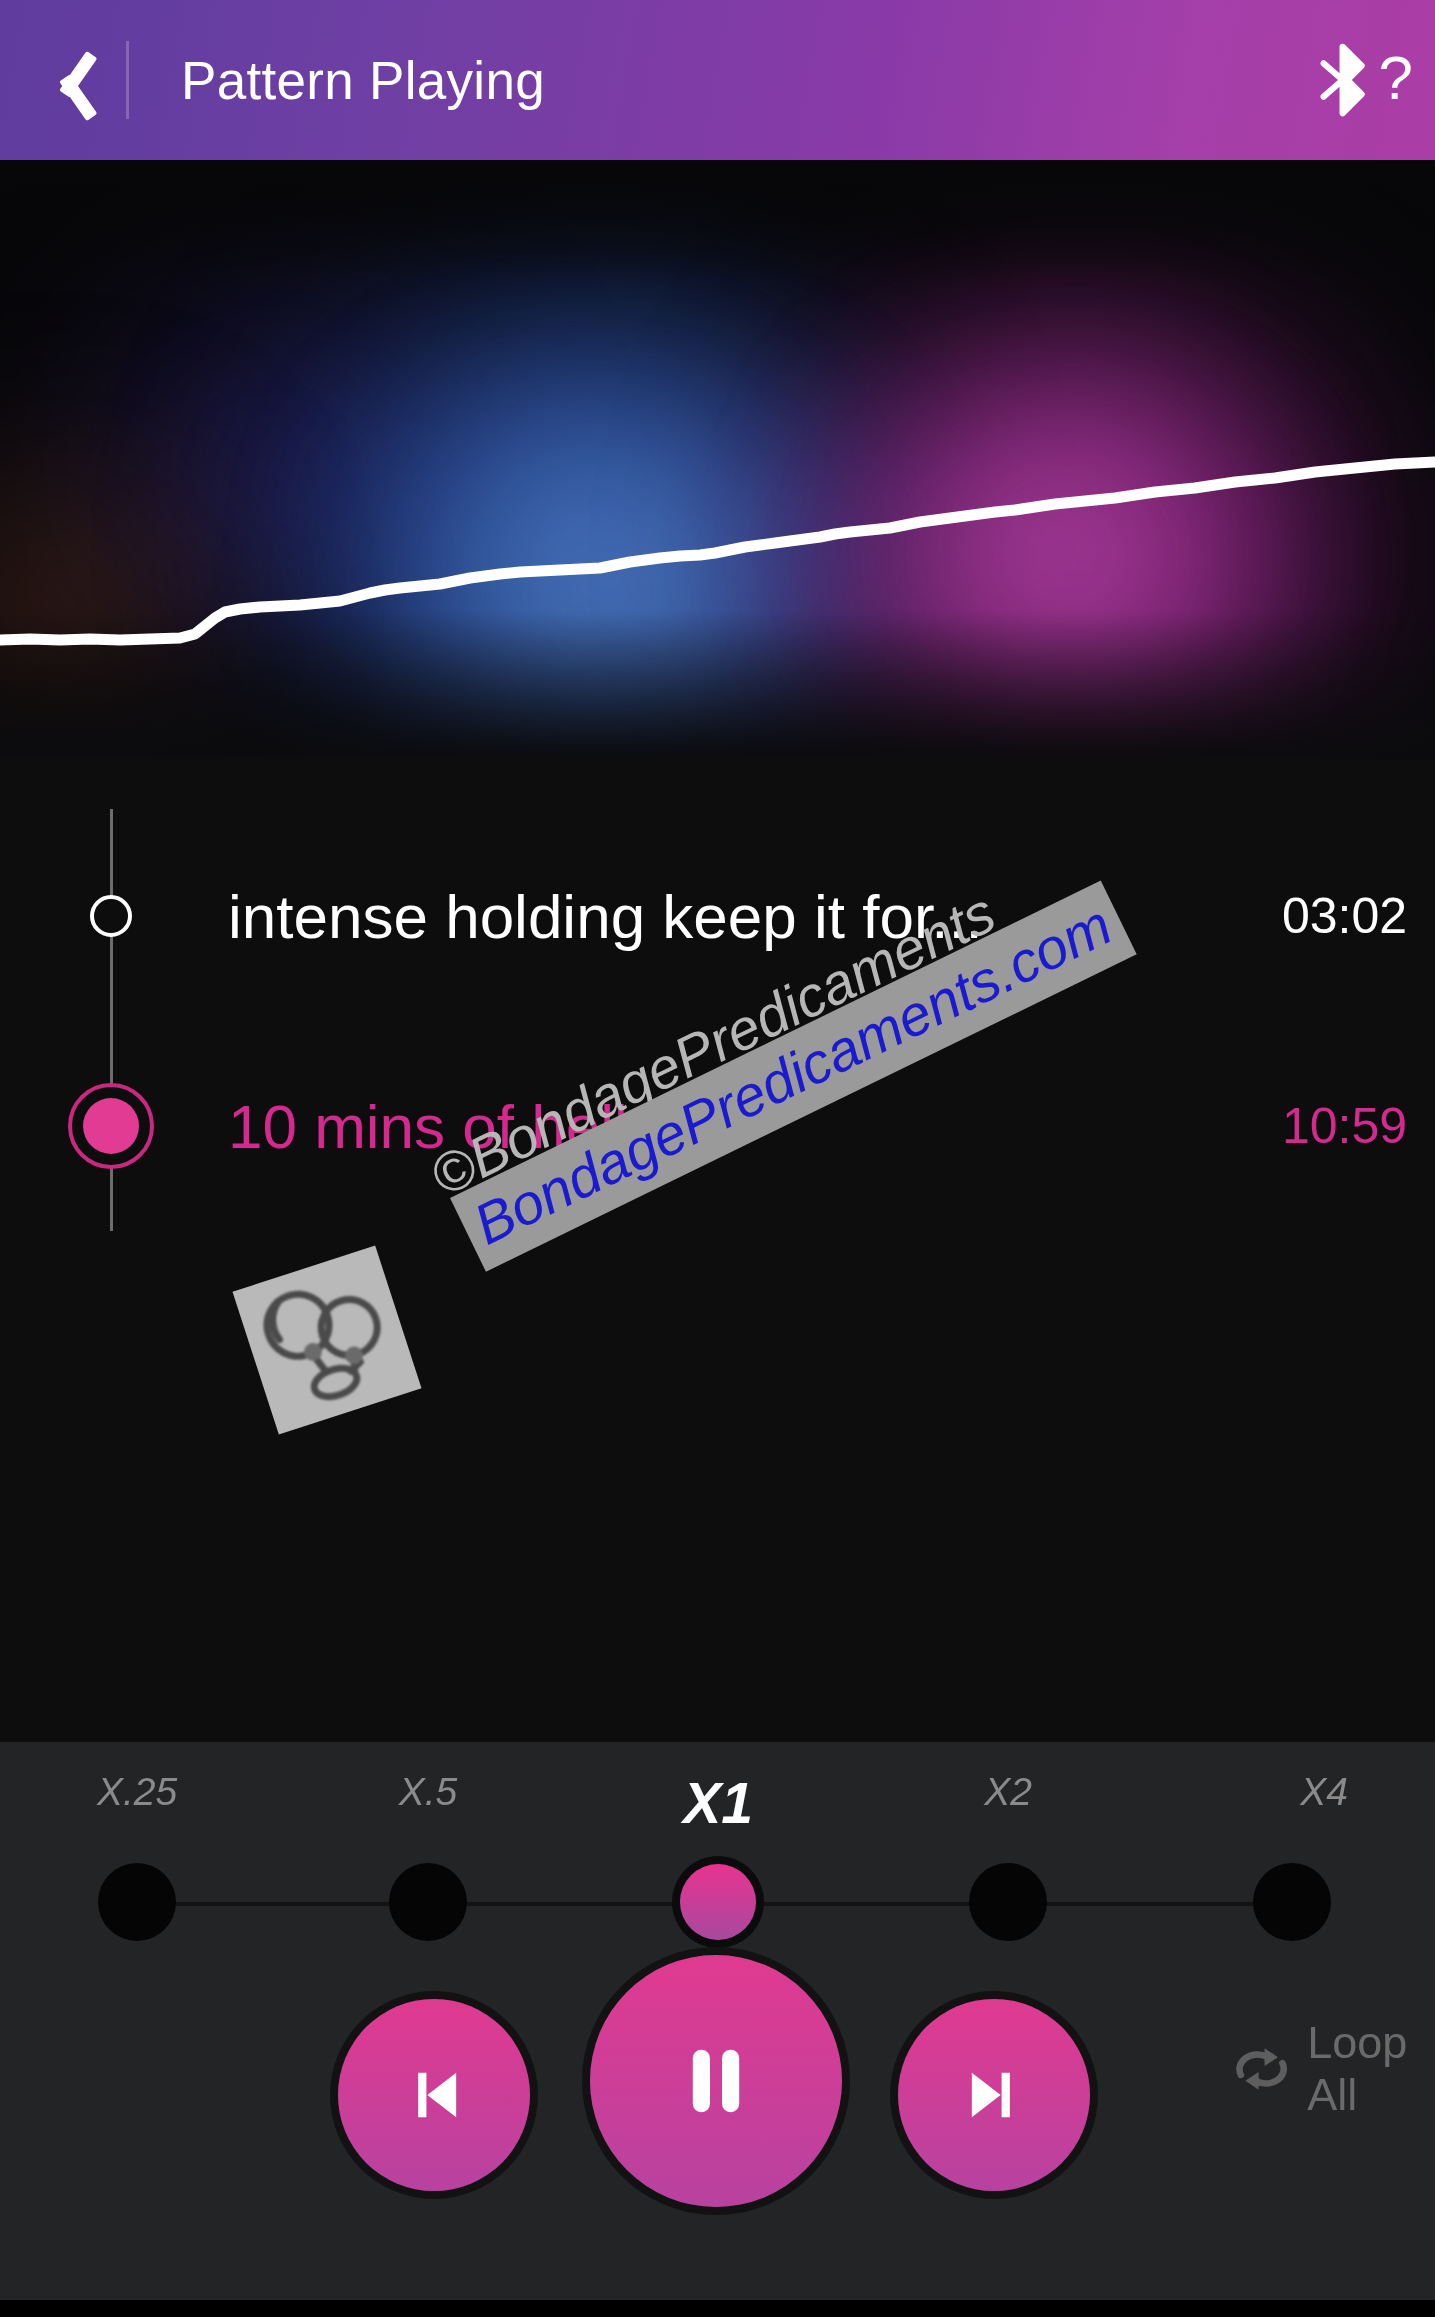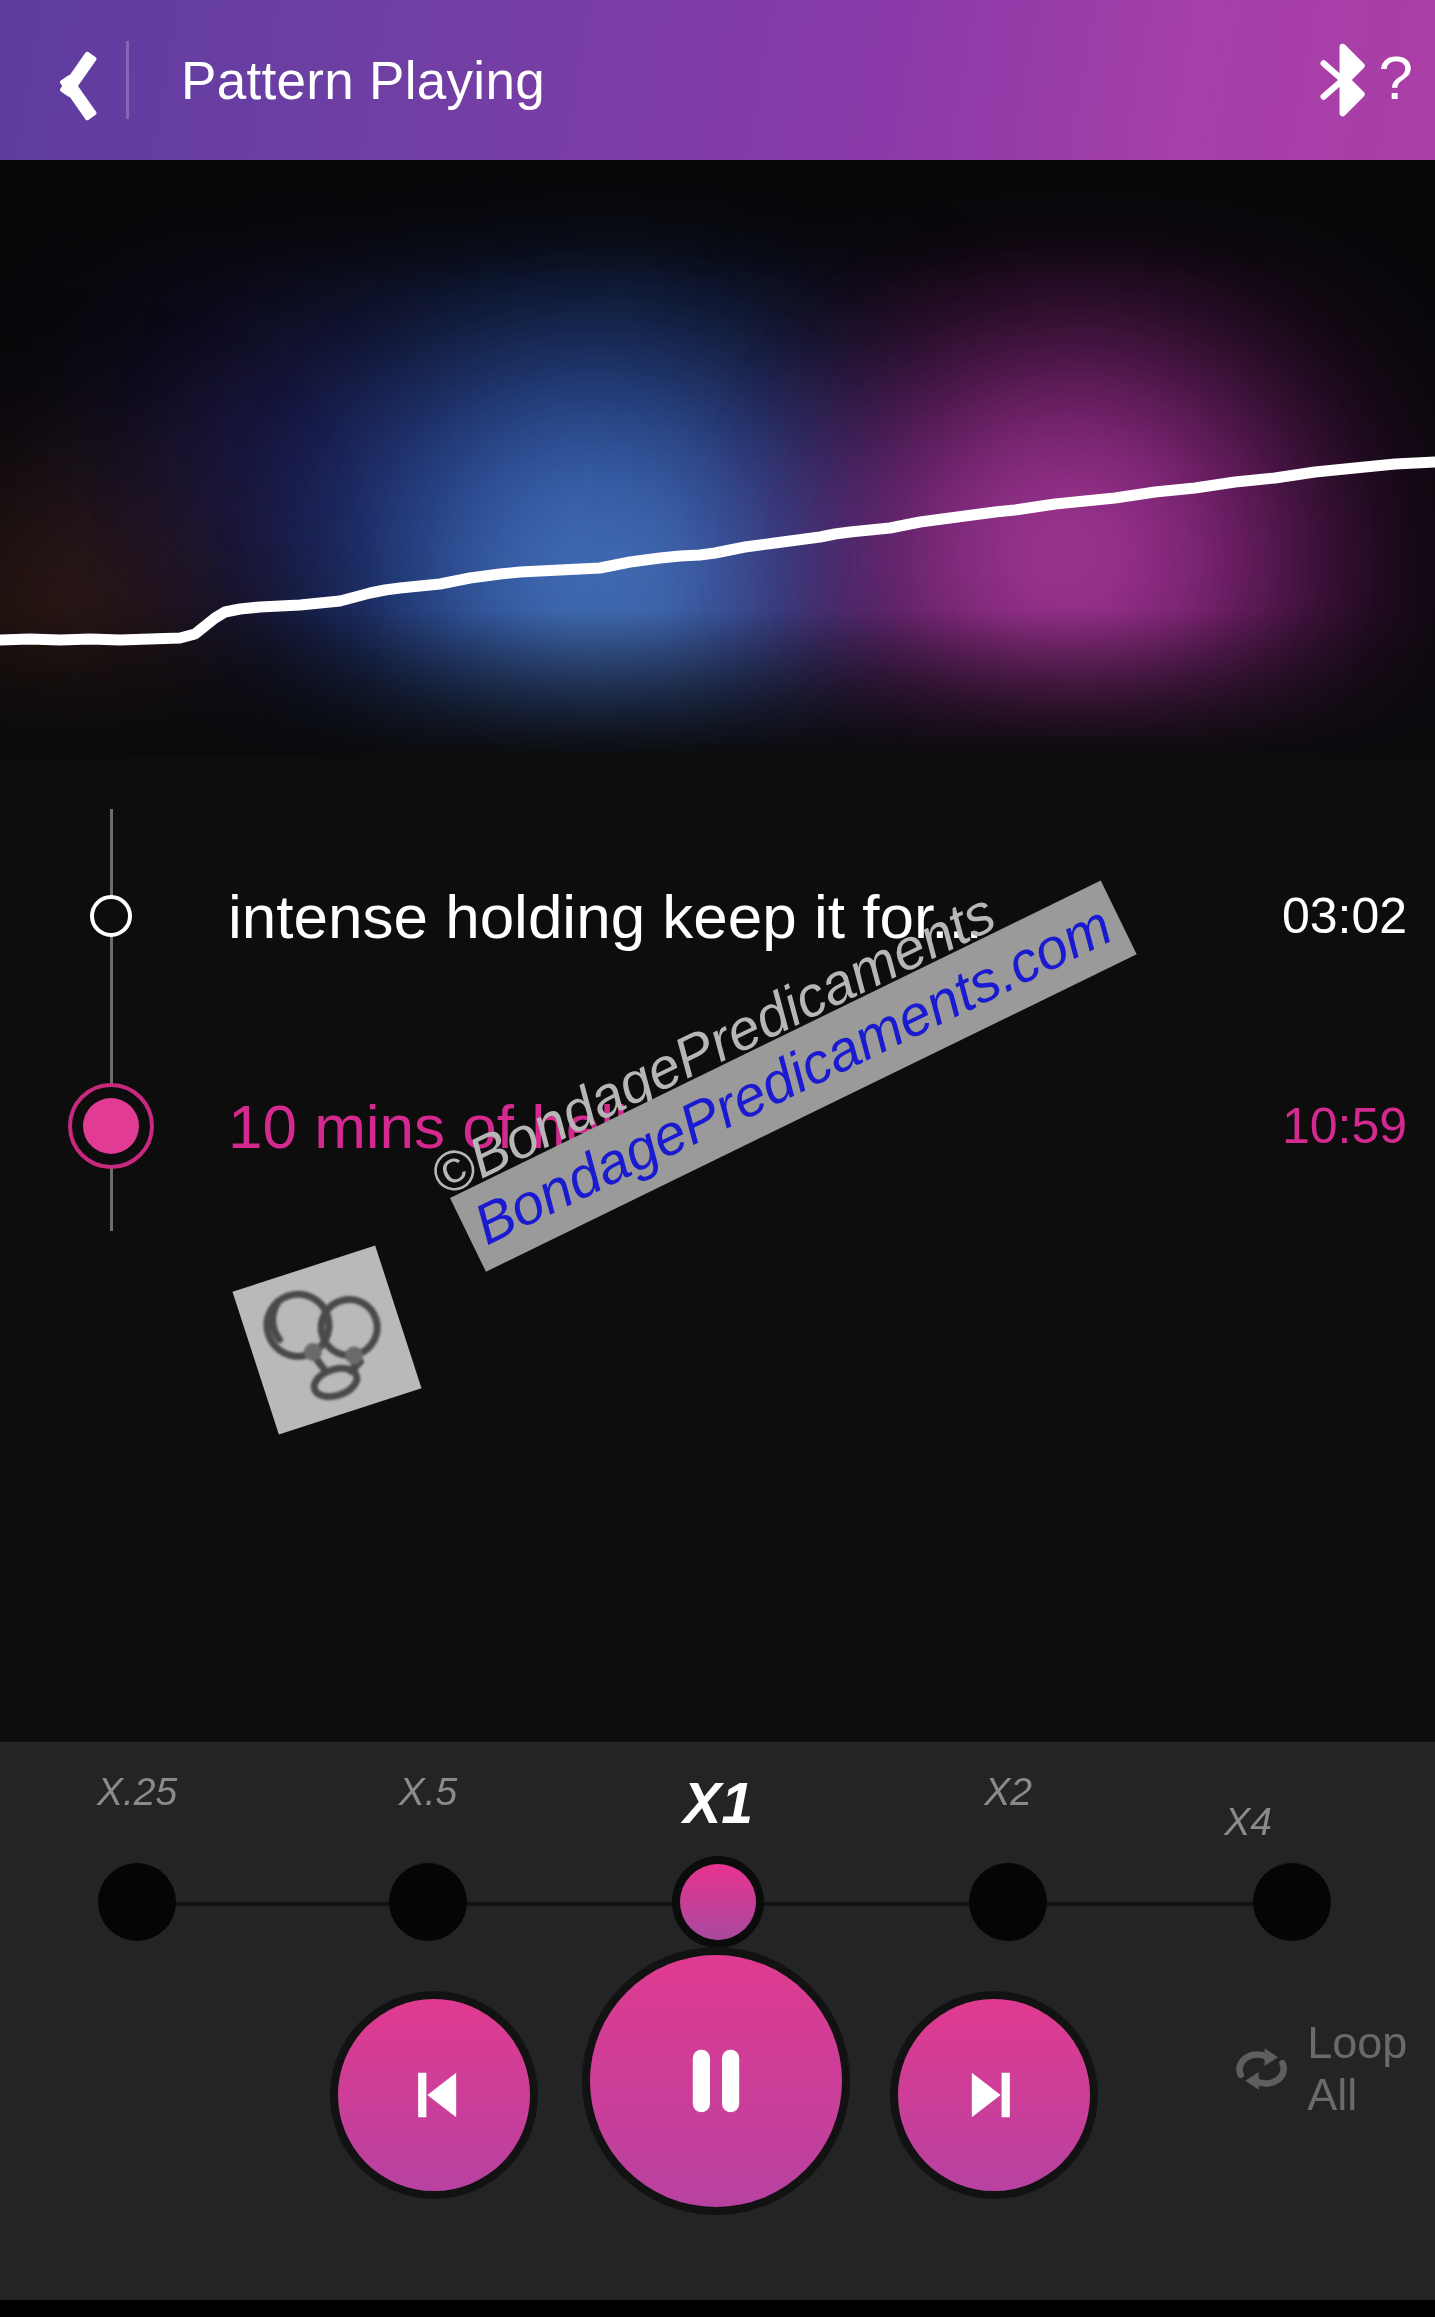--- a/index.html
+++ b/index.html
@@ -359,21 +359,21 @@
   </div>
 
   <div class="bottom">
 
     <div class="speed">
       <div class="speed-labels">
         <div class="speed-label" style="left:137px;">X.25</div>
         <div class="speed-label" style="left:428px;">X.5</div>
         <div class="speed-label active" style="left:718px;">X1</div>
         <div class="speed-label" style="left:1008px;">X2</div>
-        <div class="speed-label" style="left:1248px;margin-top:30px;">X4</div>
+        <div class="speed-label" style="left:1324px;">X4</div>
       </div>
       <div class="speed-track"></div>
       <div class="speed-dot" style="left:137px;"></div>
       <div class="speed-dot" style="left:428px;"></div>
       <div class="speed-dot active" style="left:718px;"></div>
       <div class="speed-dot" style="left:1008px;"></div>
       <div class="speed-dot" style="left:1292px;"></div>
     </div>
 
     <div class="transport">

